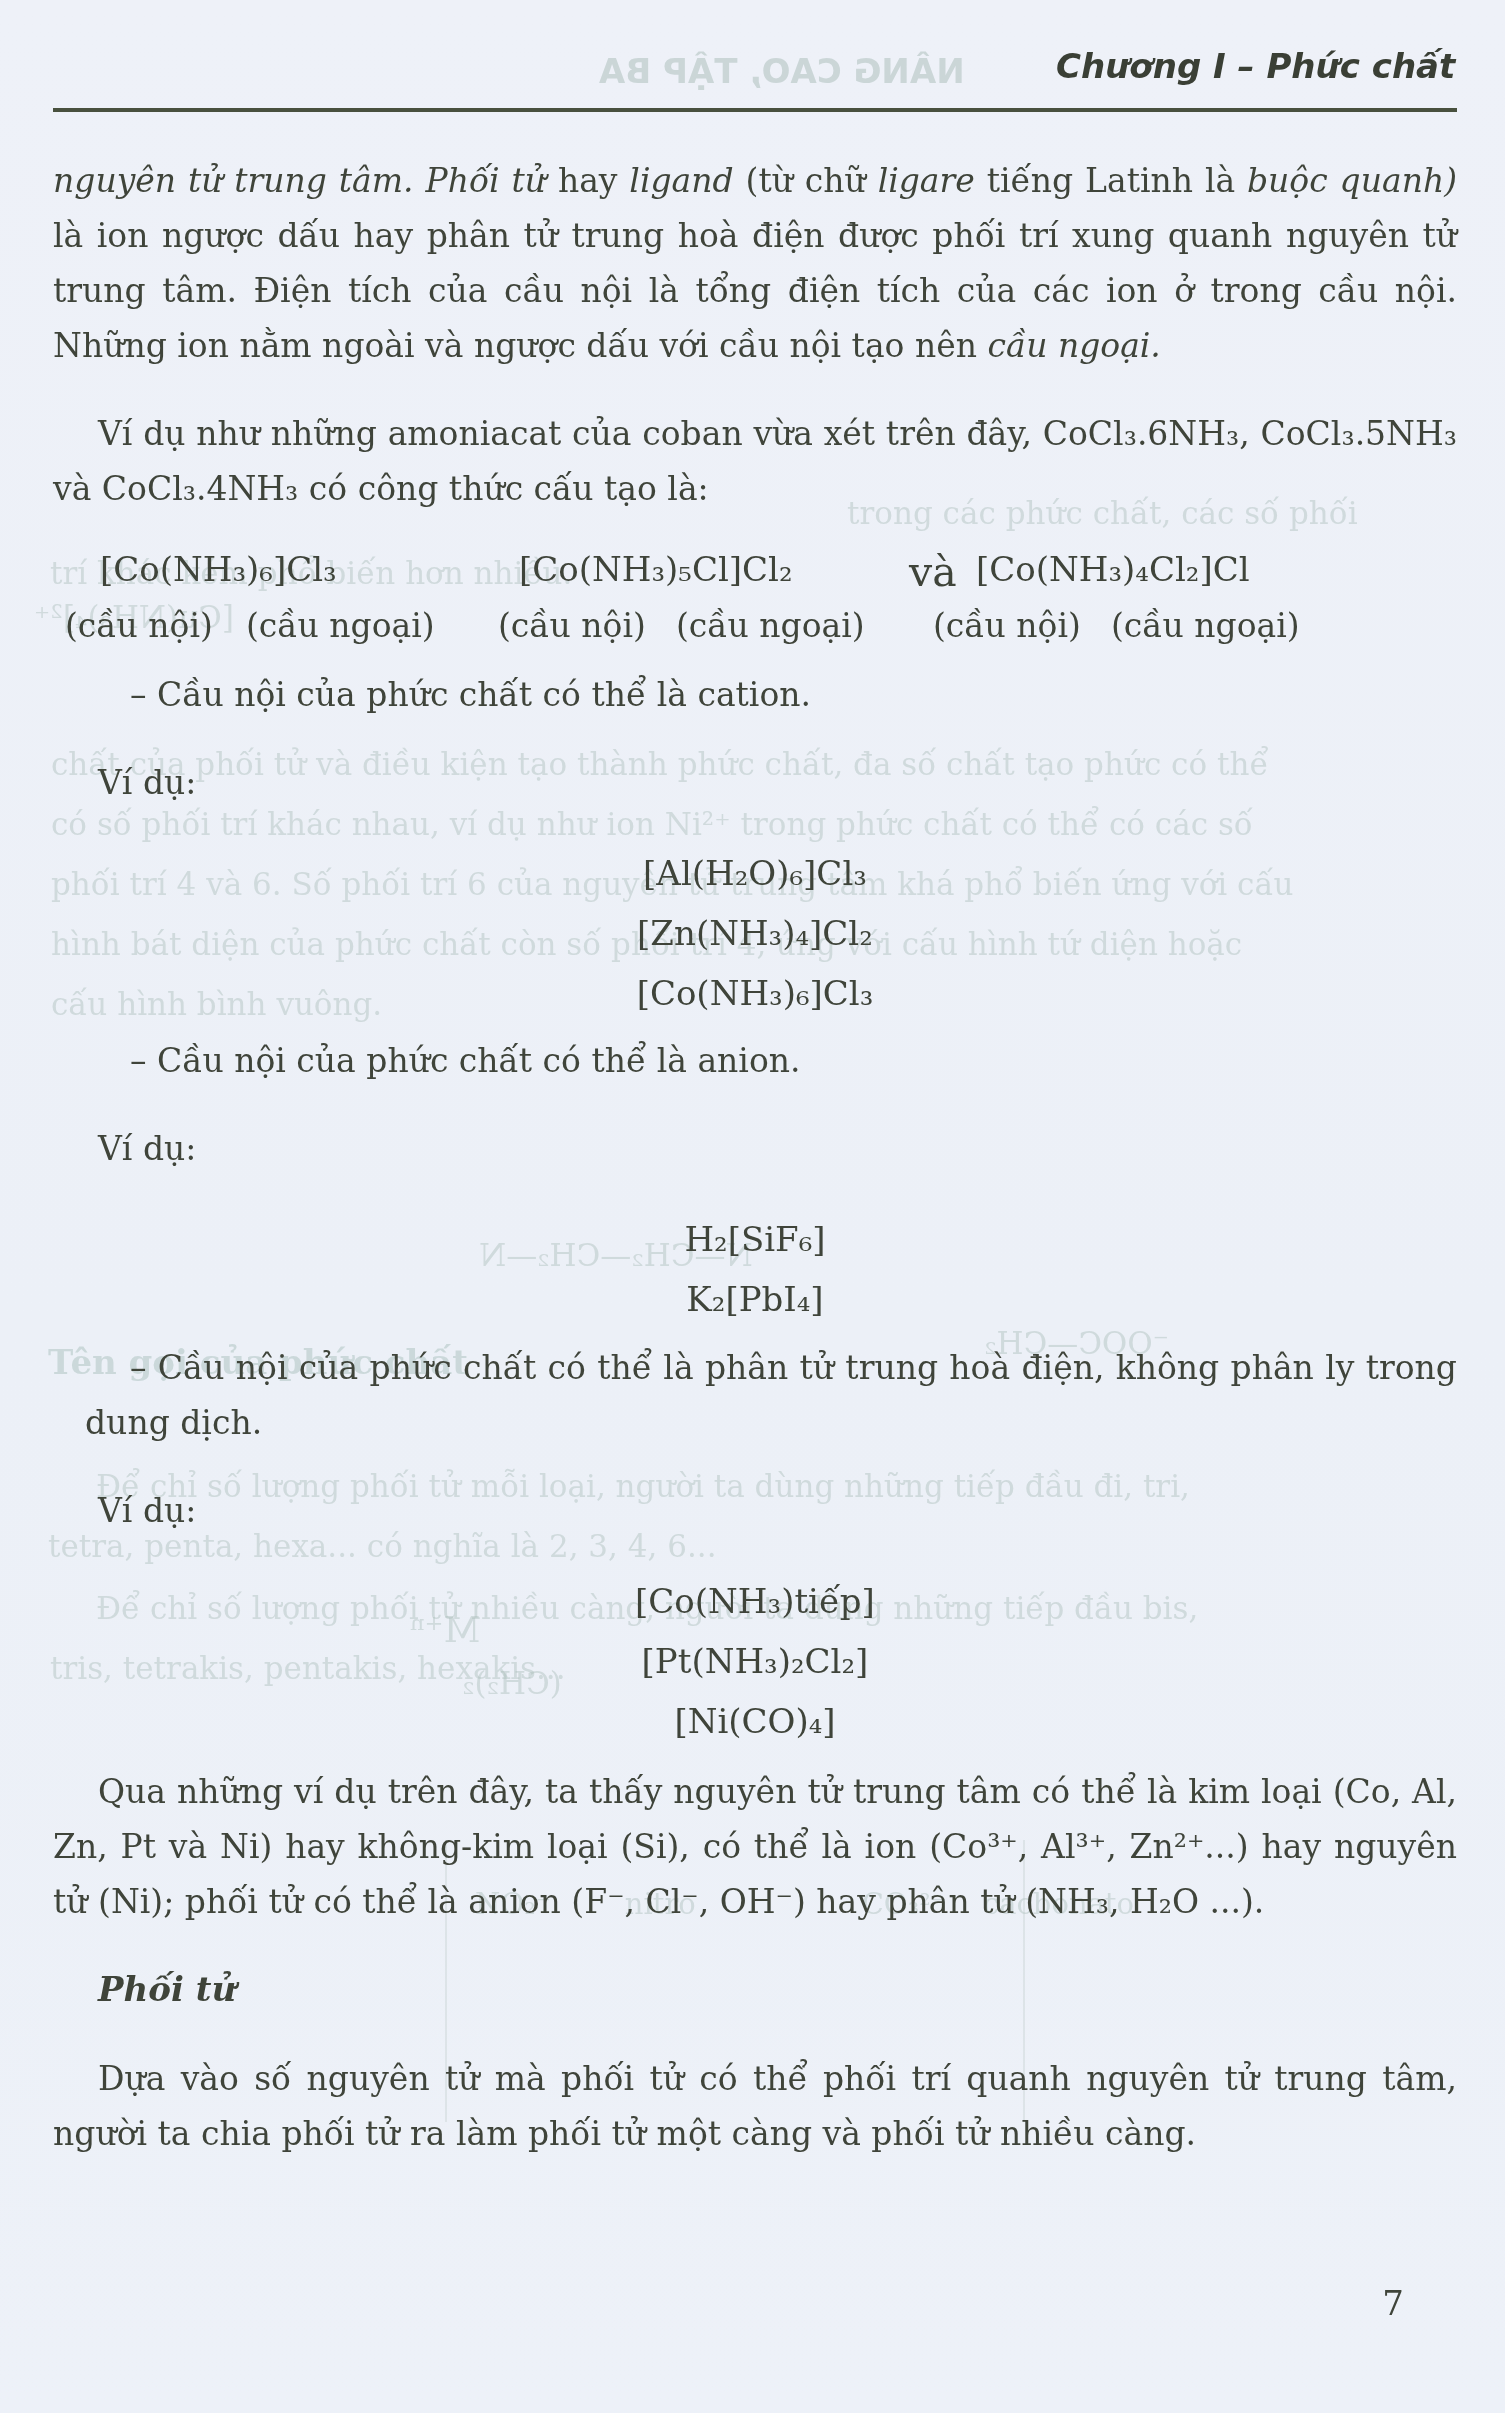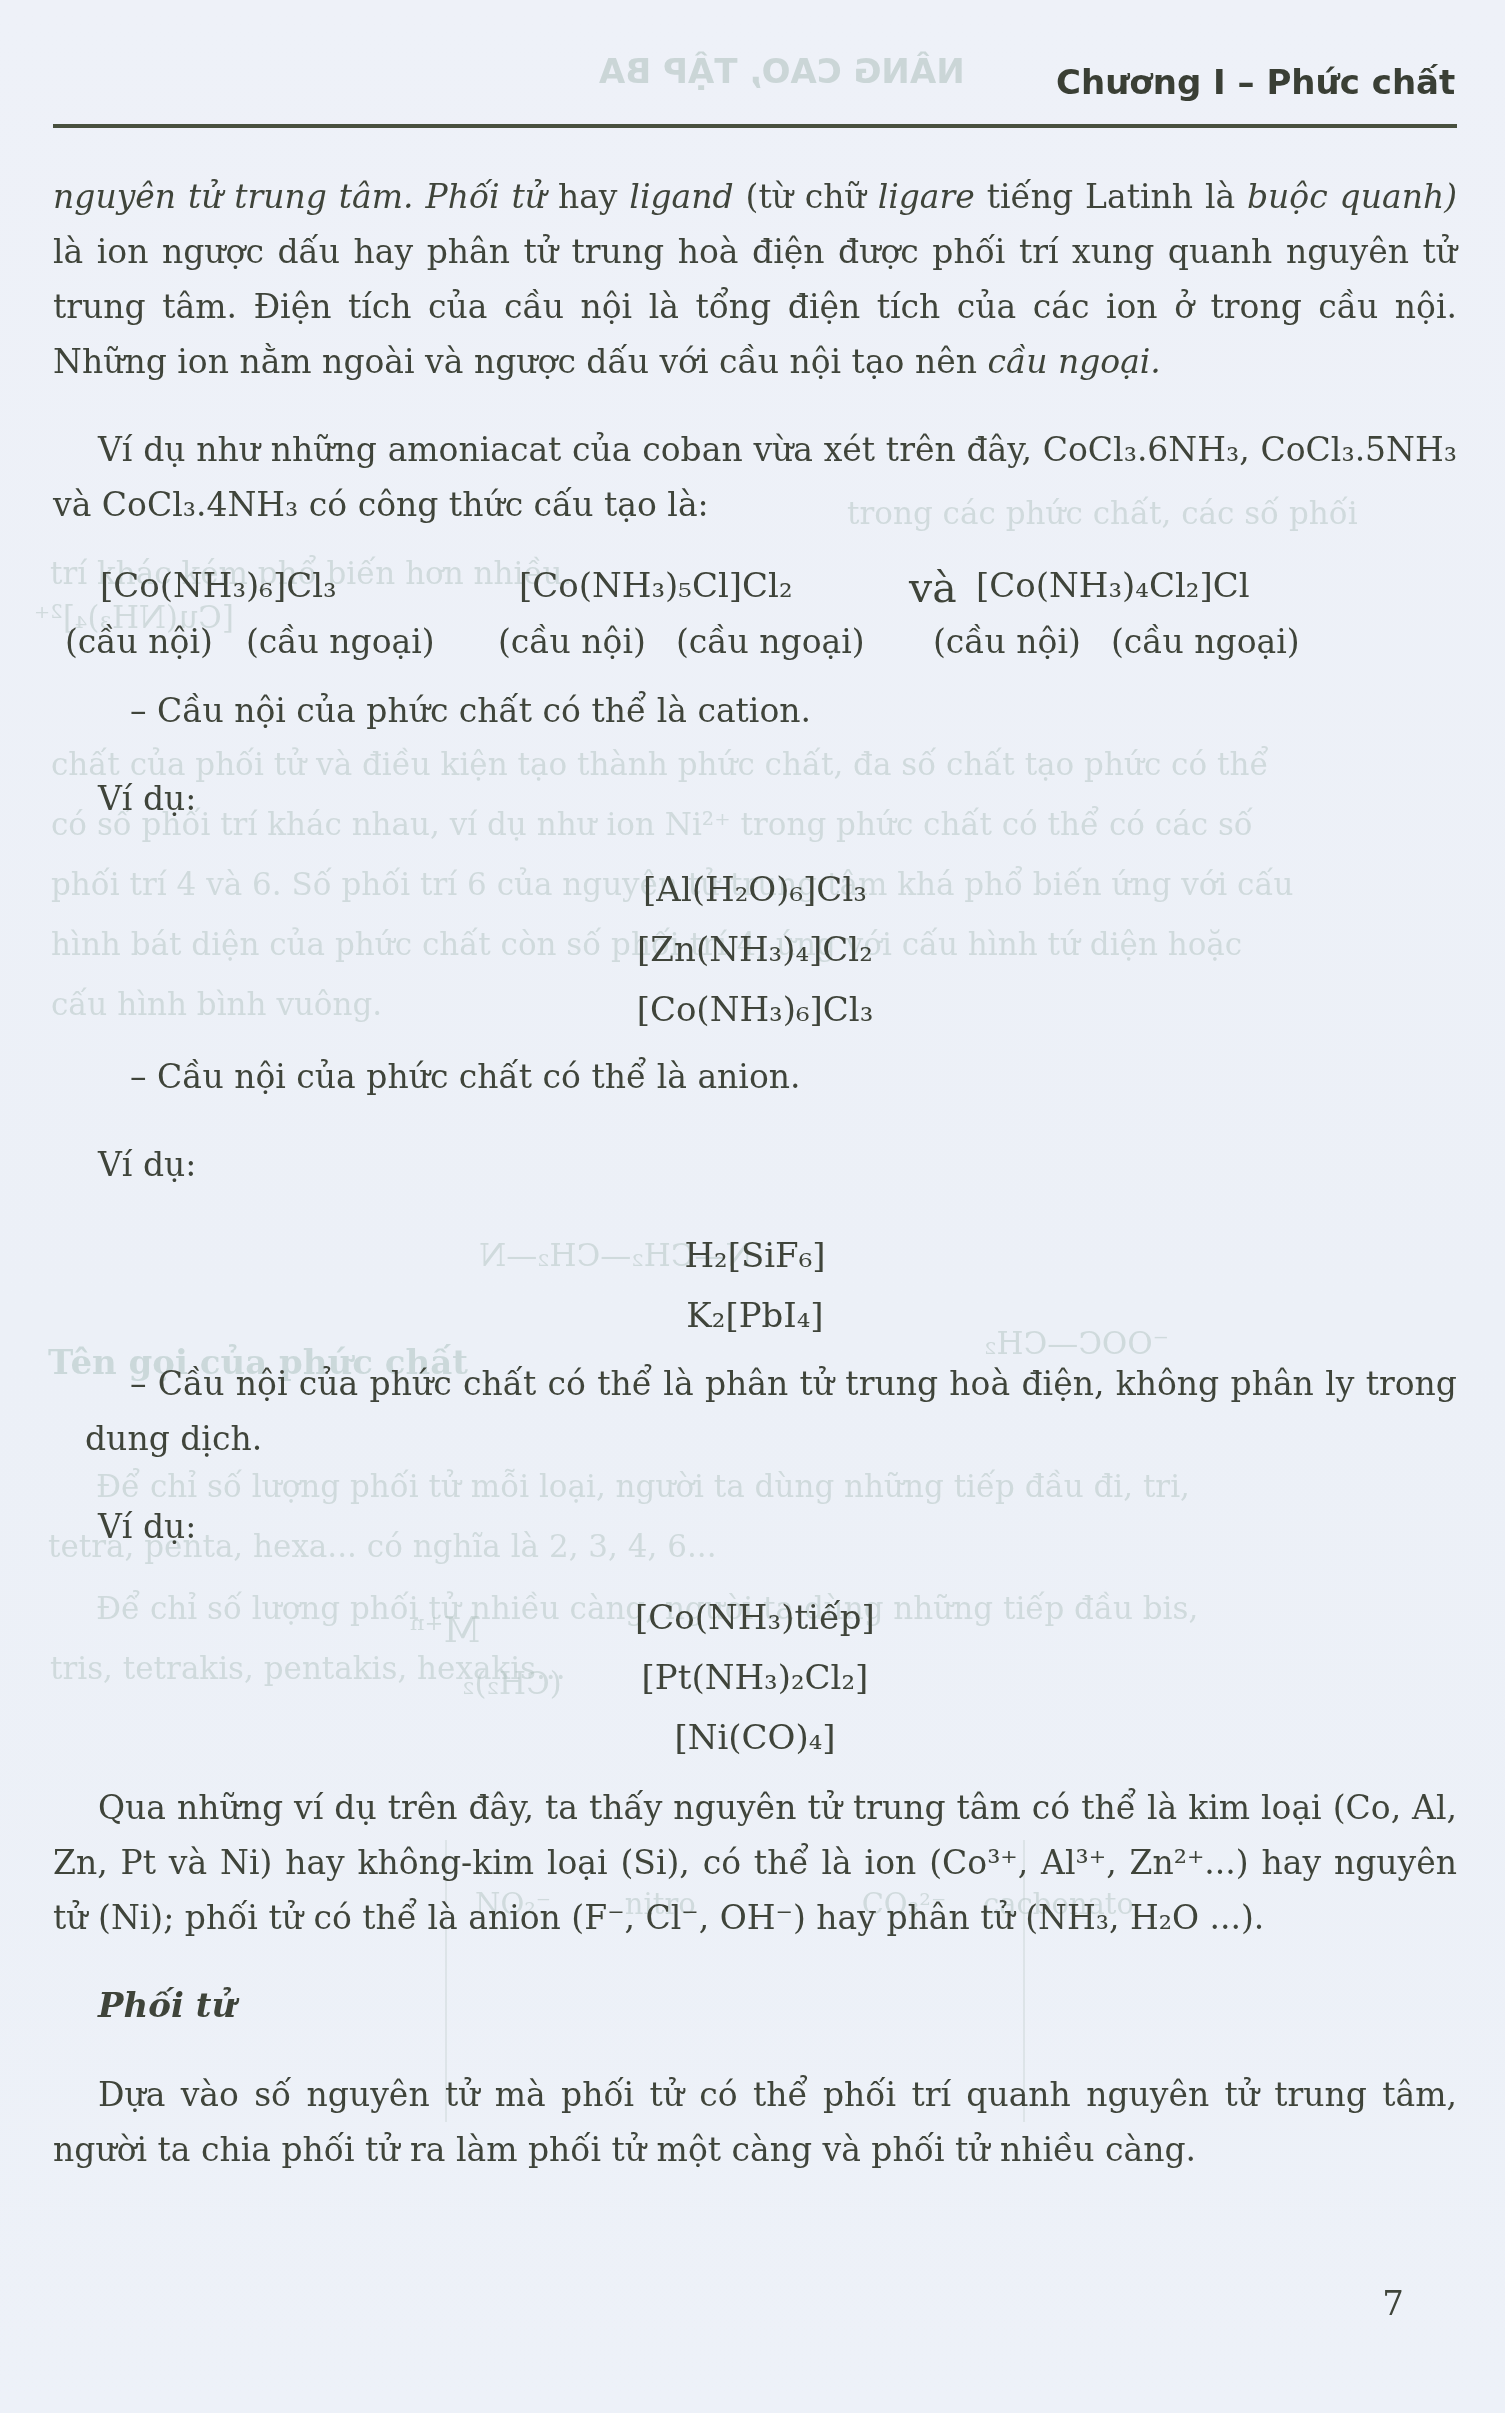--- a/index.html
+++ b/index.html
@@ -41,23 +41,23 @@
   .g16{top:1609px;left:409px;font-size:36px;}
   .g17{top:1665px;left:462px;}
   .g18{top:1887px;left:475px;font-size:29px;}
   .ghost-vline{position:absolute;width:1.7px;background:#b3c2bf;opacity:.28;}
   .gv1{left:445px;top:1840px;height:282px;}
   .gv2{left:1023px;top:1840px;height:282px;}
 
   
   #content{position:relative;z-index:1;padding:0 48px 0 53px;}
   .header{
-    padding-top:62px;text-align:right;padding-right:1.7px;
+    padding-top:46px;text-align:right;padding-right:1.7px;
     font-family:"DejaVu Sans","Liberation Sans",sans-serif;
-    font-weight:bold;font-size:34px;line-height:41px;
+    font-style:italic;font-weight:bold;font-size:34px;line-height:41px;
     color:#3a3f35;
   }
   .rule{height:4.3px;background:#48503e;margin-top:20.5px;}
   .para{font-size:33px;line-height:55px;text-align:justify;}
   .it{font-style:italic;}
   .p1{margin-top:41px;}
   .indent{text-indent:45px;}
   .p2{margin-top:12px;}
   .cocl-row{position:relative;height:108px;margin-top:19px;font-size:34px;line-height:41px;}
   .cocl-row span{position:absolute;white-space:nowrap;}

